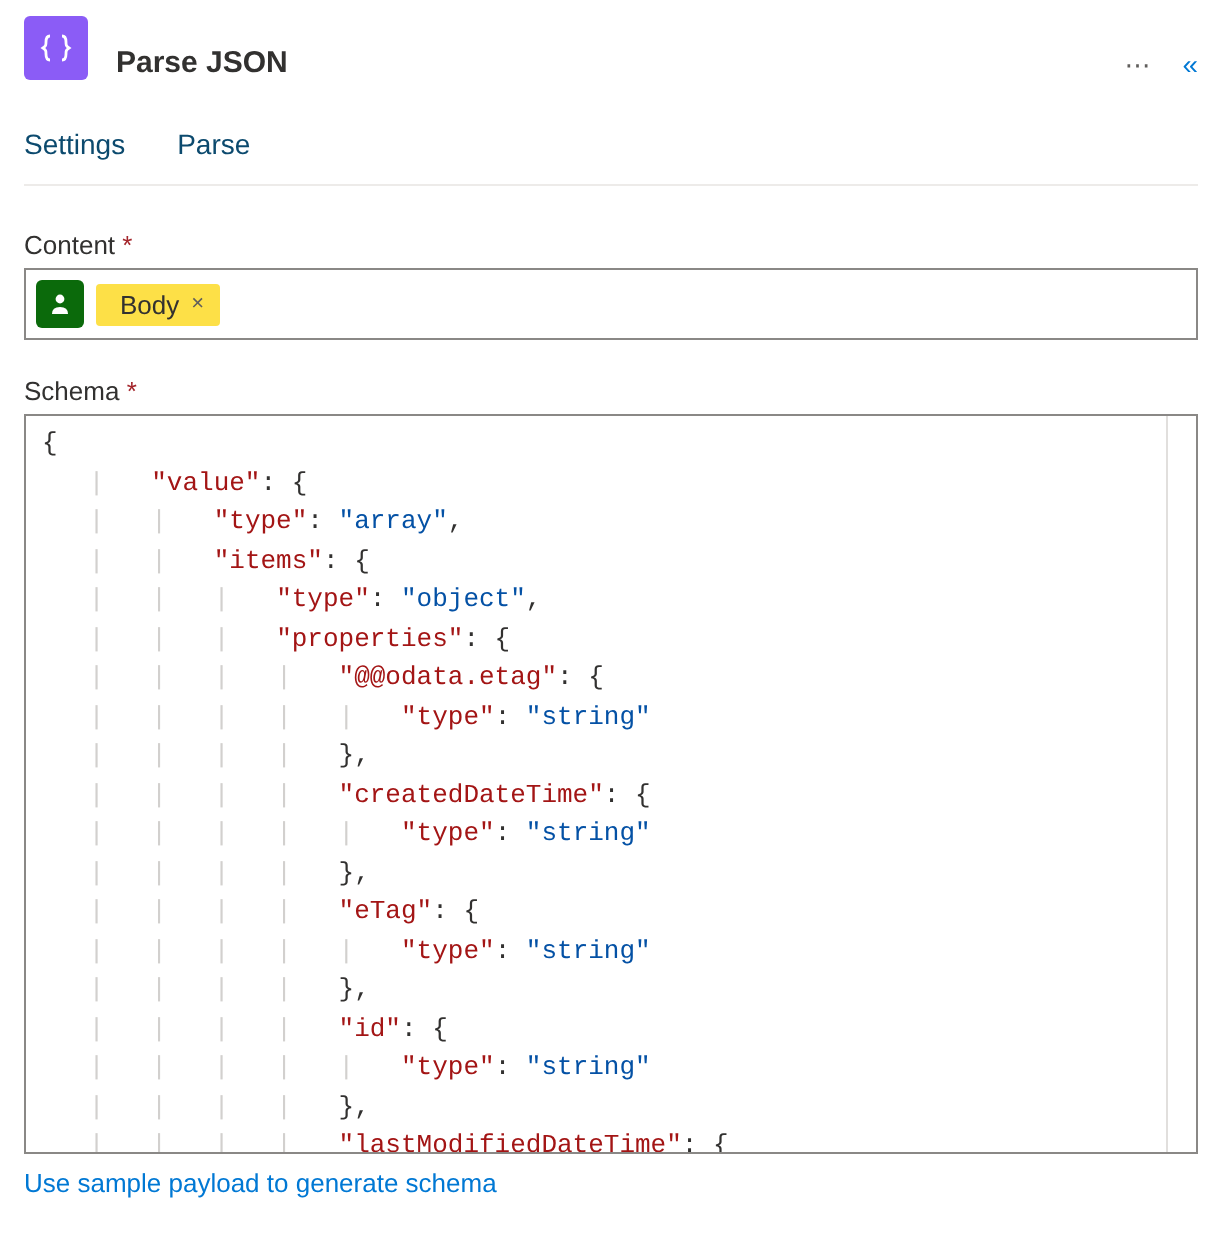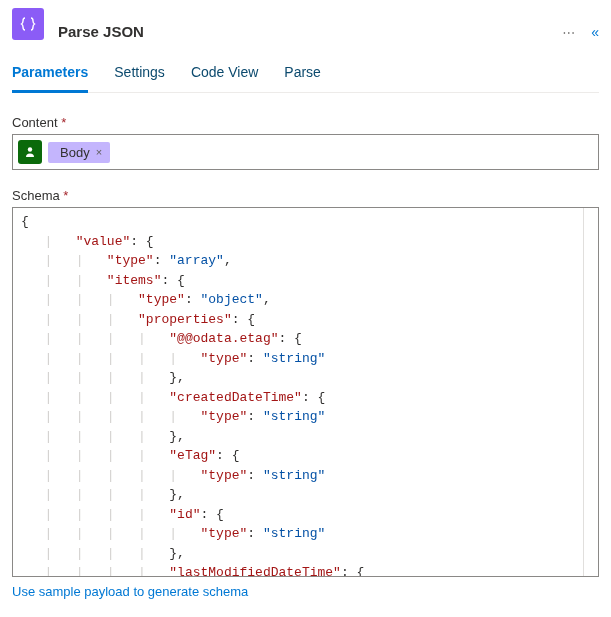--- a/index.html
+++ b/index.html
@@ -75,21 +75,21 @@
     width: 24px;
     height: 24px;
     background: #0b6a0b;
     border-radius: 3px;
     display: flex;
     align-items: center;
     justify-content: center;
     flex-shrink: 0;
   }
   .token-pill {
-    background: #c4b5fd;
+    background: #fde047;
     padding: 3px 8px 3px 12px;
     font-size: 13px;
     color: #323130;
     display: inline-flex;
     align-items: center;
     gap: 6px;
     border-radius: 2px;
   }
   .token-close { color: #605e5c; font-size: 11px; }
   .schema-box {
@@ -140,23 +140,21 @@
   </div>
   <div class="header-title">Parse JSON</div>
   <div class="header-actions">
     <span style="letter-spacing:2px;">⋯</span>
     <span style="color:#0078d4;font-size:14px;">«</span>
   </div>
 </div>
 
 
 <div class="tabs">
-  <div class="tab active">Parameters</div>
   <div class="tab">Settings</div>
-  <div class="tab">Code View</div>
   <div class="tab">Parse</div>
 </div>
 
 
 <div class="field-label">
   <span>Content</span>
   <span class="required">*</span>
 </div>
 <div class="content-box">
   <div class="token-icon">

